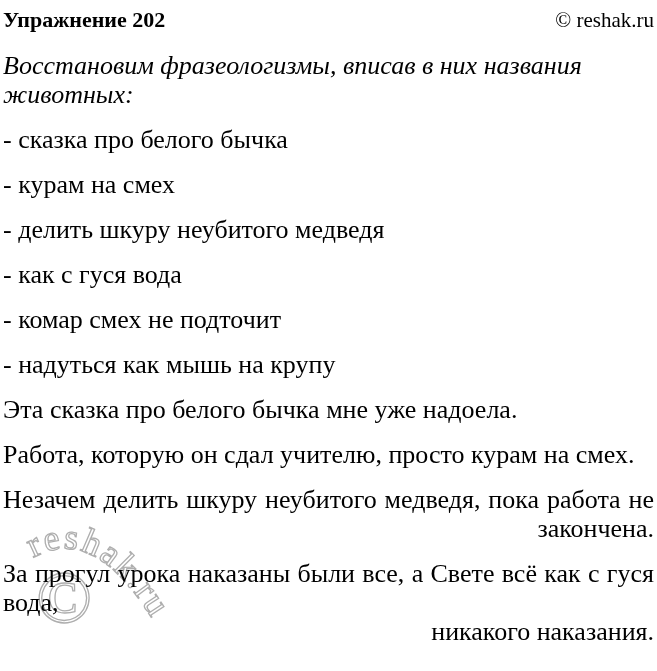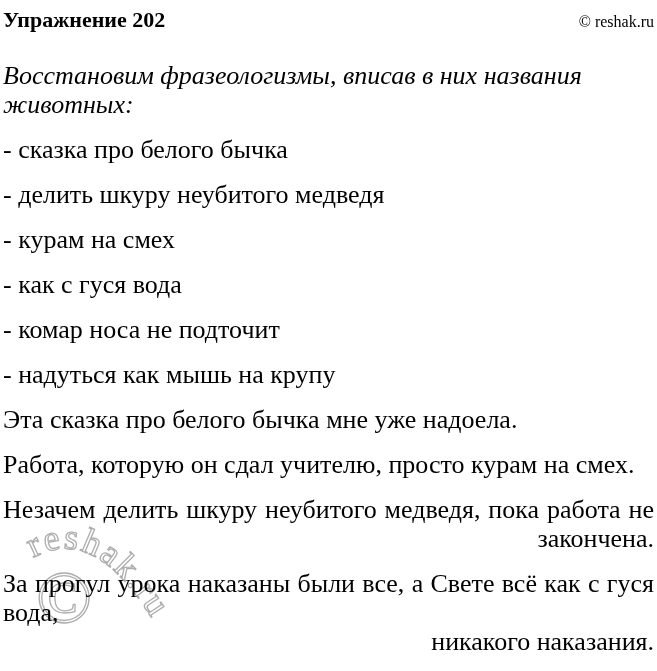--- a/index.html
+++ b/index.html
@@ -38,29 +38,29 @@
     left: 0;
     top: 0;
     right: 0;
     z-index: 1;
     padding: 5px 3px 0 3px;
   }
   .header-row {
     display: flex;
     justify-content: space-between;
     align-items: baseline;
-    margin: 0 0 25px 0;
+    margin: 0 0 16px 0;
   }
   .exercise-title {
     font-size: 22px;
     line-height: 29px;
     font-weight: bold;
   }
   .copyright-label {
-    font-size: 16px;
+    font-size: 21px;
     line-height: 29px;
   }
   p.docline {
     margin: 0 0 16px 0;
     font-size: 26px;
     line-height: 29px;
   }
   p.docline.italic {
     font-style: italic;
   }
@@ -92,24 +92,24 @@
   <div class="content">
 
     <div class="header-row">
       <div class="exercise-title">Упражнение 202</div>
       <div class="copyright-label">© reshak.ru</div>
     </div>
 
     <p class="docline italic">Восстановим фразеологизмы, вписав в них названия животных:</p>
 
     <p class="docline">- сказка про белого бычка</p>
+    <p class="docline">- курам на смех</p>
     <p class="docline">- делить шкуру неубитого медведя</p>
-    <p class="docline">- курам на смех</p>
     <p class="docline">- как с гуся вода</p>
-    <p class="docline">- комар носа не подточит</p>
+    <p class="docline">- комар смех не подточит</p>
     <p class="docline">- надуться как мышь на крупу</p>
 
 
     <p class="docline">Эта сказка про белого бычка мне уже надоела.</p>
 
     <p class="docline">Работа, которую он сдал учителю, просто курам на смех.</p>
 
     <p class="docline">
       <span class="jline">Незачем делить шкуру неубитого медведя, пока работа не</span>
       <span class="lastline">закончена.</span>

